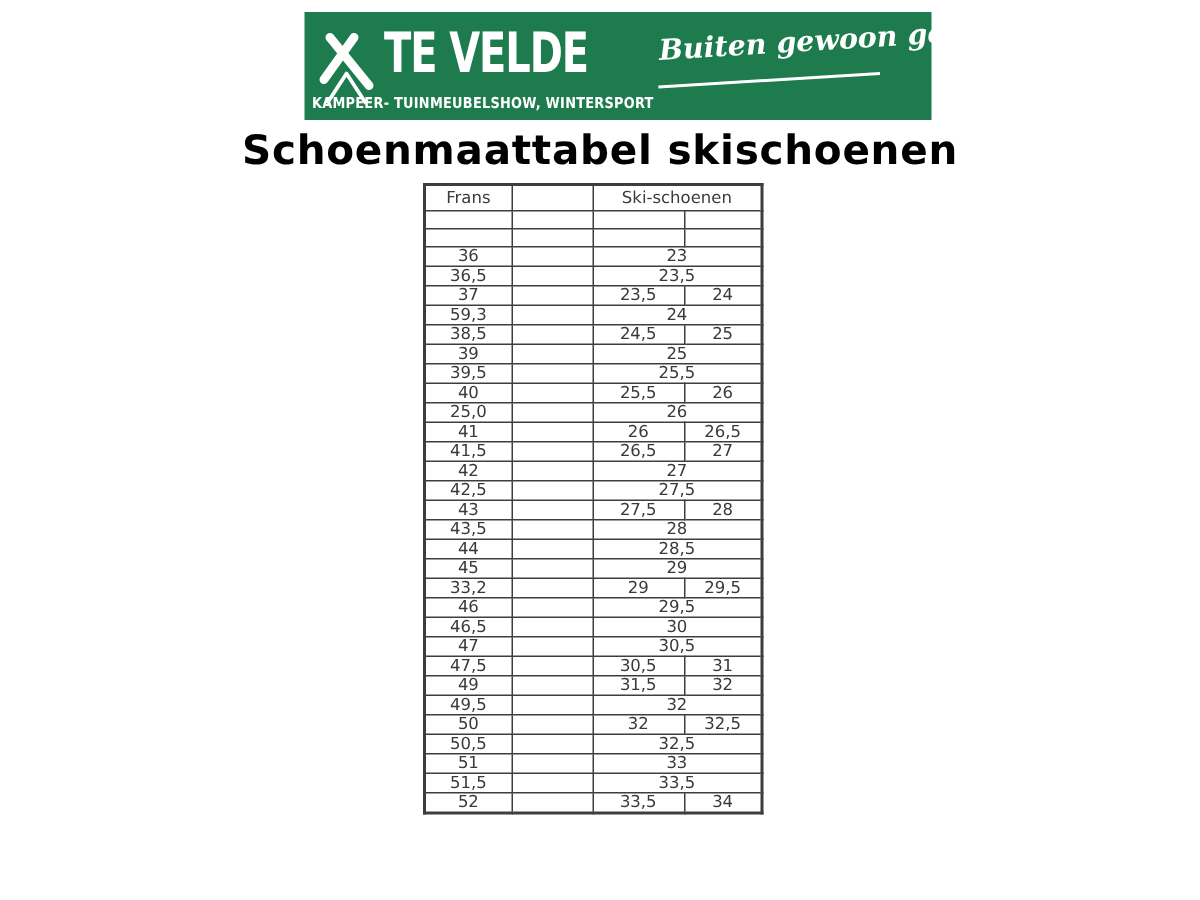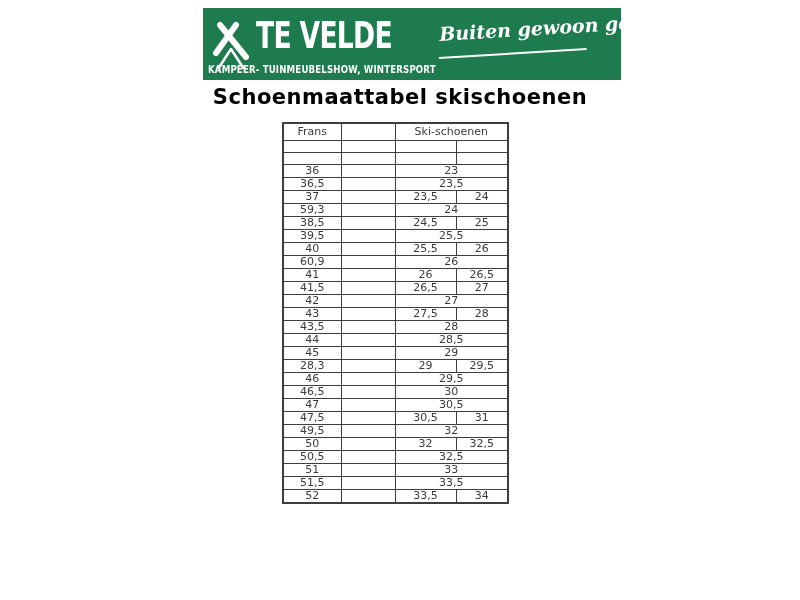--- a/index.html
+++ b/index.html
@@ -44,21 +44,21 @@
   .tagline-underline {
     position:absolute; left:236px; top:39px; width:148px; height:10px;
     border-bottom:2px solid #ffffff;
     transform:rotate(-3.5deg); transform-origin:left bottom;
   }
 
   
   .page-title {
     position:absolute; left:0; top:85px; width:800px;
     text-align:center;
-    font-size:21px; font-weight:bold; color:#000000;
+    font-size:27px; font-weight:bold; color:#000000;
     letter-spacing:0.5px;
   }
 
   
   table.size-table {
     position:absolute; left:282px; top:122px;
     width:225px;
     border-collapse:collapse; table-layout:fixed;
     border:2px solid #3e3e3e;
   }
@@ -142,32 +142,37 @@
         <td></td>
         <td colspan="2">24</td>
       </tr>
       <tr class="data-row">
         <td>38,5</td>
         <td></td>
         <td>24,5</td>
         <td>25</td>
       </tr>
       <tr class="data-row">
+        <td>39</td>
+        <td></td>
+        <td colspan="2">25</td>
+      </tr>
+      <tr class="data-row">
         <td>39,5</td>
         <td></td>
         <td colspan="2">25,5</td>
       </tr>
       <tr class="data-row">
         <td>40</td>
         <td></td>
         <td>25,5</td>
         <td>26</td>
       </tr>
       <tr class="data-row">
-        <td>60,9</td>
+        <td>25,0</td>
         <td></td>
         <td colspan="2">26</td>
       </tr>
       <tr class="data-row">
         <td>41</td>
         <td></td>
         <td>26</td>
         <td>26,5</td>
       </tr>
       <tr class="data-row">
@@ -175,20 +180,25 @@
         <td></td>
         <td>26,5</td>
         <td>27</td>
       </tr>
       <tr class="data-row">
         <td>42</td>
         <td></td>
         <td colspan="2">27</td>
       </tr>
       <tr class="data-row">
+        <td>42,5</td>
+        <td></td>
+        <td colspan="2">27,5</td>
+      </tr>
+      <tr class="data-row">
         <td>43</td>
         <td></td>
         <td>27,5</td>
         <td>28</td>
       </tr>
       <tr class="data-row">
         <td>43,5</td>
         <td></td>
         <td colspan="2">28</td>
       </tr>
@@ -196,21 +206,21 @@
         <td>44</td>
         <td></td>
         <td colspan="2">28,5</td>
       </tr>
       <tr class="data-row">
         <td>45</td>
         <td></td>
         <td colspan="2">29</td>
       </tr>
       <tr class="data-row">
-        <td>28,3</td>
+        <td>33,2</td>
         <td></td>
         <td>29</td>
         <td>29,5</td>
       </tr>
       <tr class="data-row">
         <td>46</td>
         <td></td>
         <td colspan="2">29,5</td>
       </tr>
       <tr class="data-row">
@@ -223,20 +233,26 @@
         <td></td>
         <td colspan="2">30,5</td>
       </tr>
       <tr class="data-row">
         <td>47,5</td>
         <td></td>
         <td>30,5</td>
         <td>31</td>
       </tr>
       <tr class="data-row">
+        <td>49</td>
+        <td></td>
+        <td>31,5</td>
+        <td>32</td>
+      </tr>
+      <tr class="data-row">
         <td>49,5</td>
         <td></td>
         <td colspan="2">32</td>
       </tr>
       <tr class="data-row">
         <td>50</td>
         <td></td>
         <td>32</td>
         <td>32,5</td>
       </tr>

